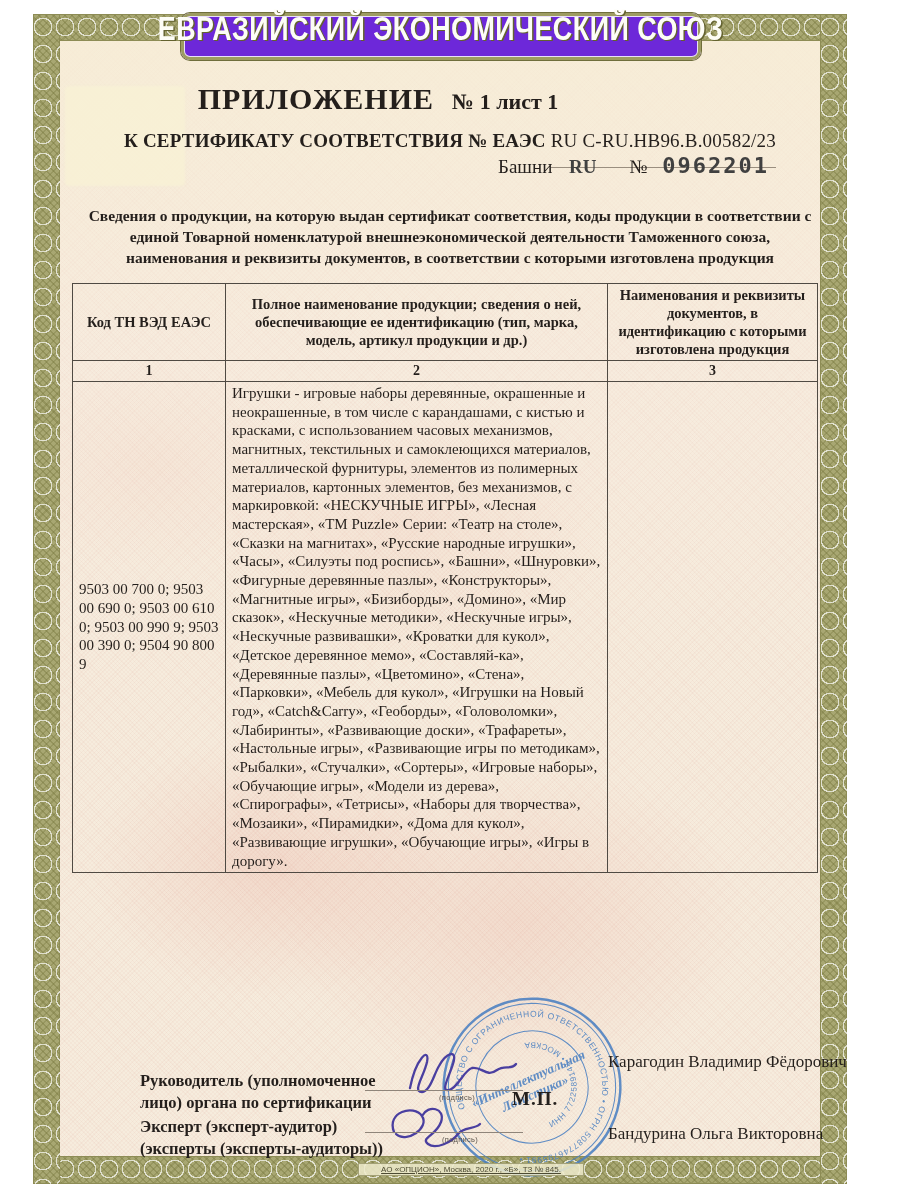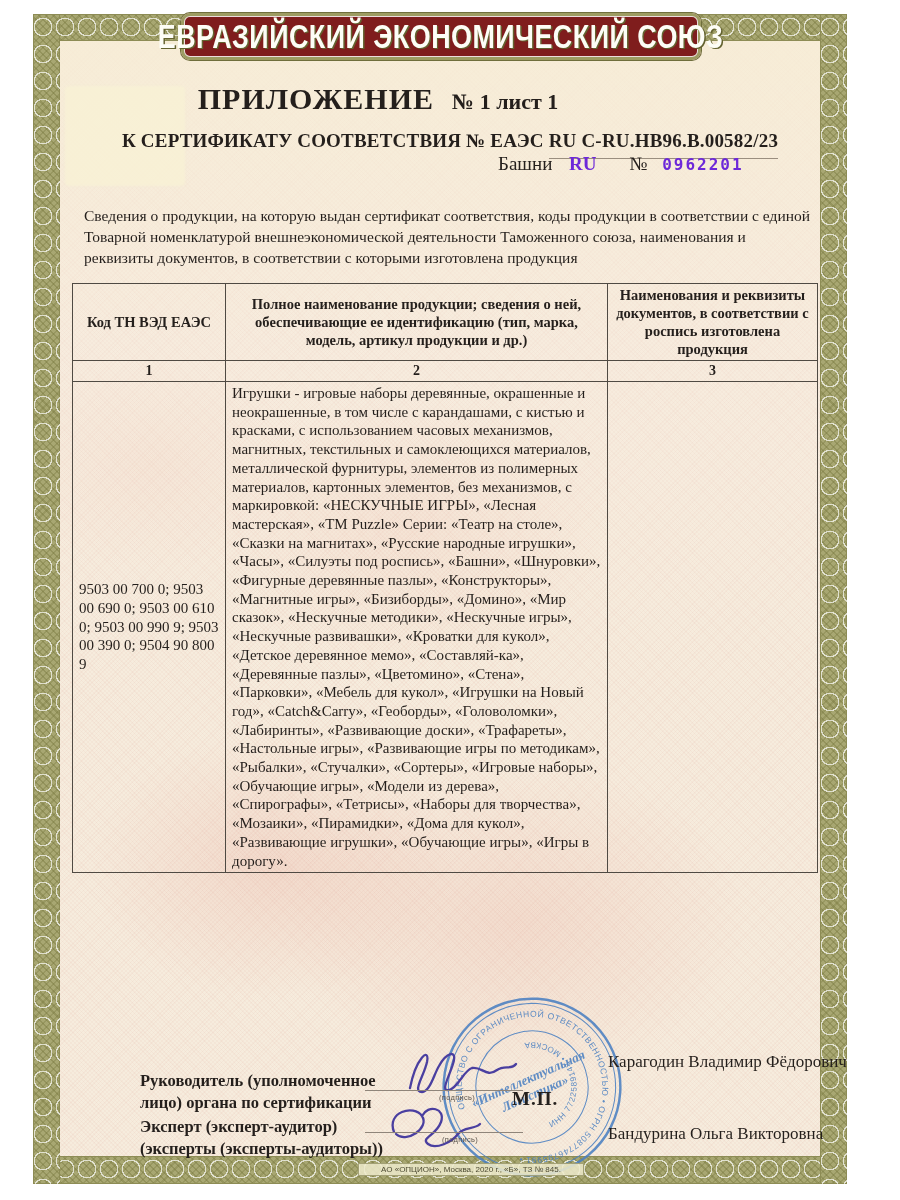--- a/index.html
+++ b/index.html
@@ -42,54 +42,54 @@
       repeating-linear-gradient(45deg, rgba(206,118,106,.055) 0 1px, transparent 1px 3px),
       repeating-linear-gradient(-45deg, rgba(206,118,106,.055) 0 1px, transparent 1px 3px);
   }
   #light-patch{
     position:absolute;left:65px;top:86px;width:120px;height:100px;
     background:rgba(248,242,212,.75);border-radius:4px;filter:blur(1px);
   }
   
   #banner{
     position:absolute;left:181px;top:13px;width:520px;height:47px;
-    background:#7f1d1d;border-radius:9px;
+    background:#6d28d9;border-radius:9px;
     box-shadow:0 0 0 1px #6f6e3c, inset 0 0 0 3px #9d9c62, inset 0 0 0 4px rgba(255,255,255,.85);
-    display:flex;align-items:center;justify-content:center;
+    display:flex;align-items:flex-start;justify-content:center;
   }
   #banner .banner-text{
     font-family:"Liberation Sans","DejaVu Sans",sans-serif;
     font-weight:700;font-size:28px;color:#fdfdf6;letter-spacing:.5px;
     transform:scale(.96,1.18);white-space:nowrap;
     text-shadow:1.5px 1.5px 0 #63622f;
   }
   
   #title-row{
     position:absolute;left:0;top:82px;width:756px;text-align:center;white-space:nowrap;
   }
   #title-main{font-size:30px;font-weight:700;letter-spacing:1px;}
   #title-num{font-size:22px;font-weight:700;margin-left:18px;}
   #subtitle-row{
     position:absolute;left:0;top:130px;width:900px;text-align:center;white-space:nowrap;
     font-size:19px;font-weight:700;letter-spacing:.2px;
   }
-  #subtitle-value{font-weight:700;border-bottom:1px solid #9a8e7f;padding-bottom:7px;}
+  #subtitle-value{font-weight:400;border-bottom:1px solid #9a8e7f;padding-bottom:16px;}
   #series-row{
     position:absolute;left:498px;top:153px;font-size:19px;white-space:nowrap;
   }
-  .red{color:#6d28d9;}
+  .red{color:#404040;}
   #series-ru{font-weight:700;margin-left:12px;}
   #series-no{margin-left:28px;}
   #series-number{
     font-family:"DejaVu Sans Mono","Liberation Mono",monospace;
-    font-weight:700;letter-spacing:2px;margin-left:10px;font-size:16px;
+    font-weight:700;letter-spacing:2px;margin-left:10px;font-size:22px;
   }
   #intro{
     position:absolute;left:84px;top:205px;width:732px;
-    font-size:15.5px;font-weight:400;text-align:left;line-height:21px;
+    font-size:15.5px;font-weight:700;text-align:center;line-height:21px;
   }
   
   #products-table{
     position:absolute;left:72px;top:283px;width:745px;
     border-collapse:collapse;table-layout:fixed;
     font-size:15px;
   }
   #products-table col.c1{width:153px;}
   #products-table col.c2{width:382px;}
   #products-table col.c3{width:210px;}
@@ -130,21 +130,21 @@
   
   #stamp{
     position:absolute;left:437px;top:992px;width:190px;height:190px;
     transform:rotate(-18deg);opacity:.88;
   }
   
   #print-note{
     position:absolute;left:358px;top:1163px;width:220px;
     background:rgba(238,235,205,.85);border:1px solid rgba(120,118,70,.6);
     font-family:"Liberation Sans",sans-serif;font-size:8px;color:#4d4b33;
-    text-align:center;padding:1px 2px;white-space:nowrap;
+    text-align:center;padding:1px 2px;white-space:nowrap;text-decoration:underline;
   }
 </style>
 </head>
 <body>
 
 <div id="page">
 
   <div id="frame-top" class="frame-strip"></div>
   <div id="frame-bottom" class="frame-strip"></div>
   <div id="frame-left" class="frame-strip"></div>
@@ -178,21 +178,21 @@
   <table id="products-table">
     <colgroup>
         <col class="c1">
         <col class="c2">
         <col class="c3">
       </colgroup>
     <tbody>
         <tr class="hdr">
       <td>Код ТН ВЭД ЕАЭС</td>
       <td>Полное наименование продукции; сведения о ней, обеспечивающие ее идентификацию (тип, марка, модель, артикул продукции и др.)</td>
-      <td>Наименования и реквизиты документов, в соответствии с роспись изготовлена продукция</td>
+      <td>Наименования и реквизиты документов, в идентификацию с которыми изготовлена продукция</td>
     </tr>
     <tr class="nums">
       <td>1</td>
       <td>2</td>
       <td>3</td>
     </tr>
     <tr class="body">
       <td class="code-cell">9503 00 700 0; 9503 00 690 0; 9503 00 610 0; 9503 00 990 9; 9503 00 390 0; 9504 90 800 9</td>
       <td class="desc-cell">Игрушки - игровые наборы деревянные, окрашенные и неокрашенные, в том числе с карандашами, с кистью и красками,  с использованием часовых механизмов, магнитных, текстильных и самоклеющихся материалов, металлической фурнитуры, элементов из полимерных материалов, картонных элементов, без механизмов, с маркировкой: «НЕСКУЧНЫЕ ИГРЫ», «Лесная мастерская», «TM Puzzle»  Серии: «Театр на столе», «Сказки на магнитах», «Русские народные игрушки», «Часы», «Силуэты под роспись», «Башни», «Шнуровки», «Фигурные деревянные пазлы», «Конструкторы», «Магнитные игры», «Бизиборды», «Домино», «Мир сказок», «Нескучные методики», «Нескучные игры», «Нескучные развивашки», «Кроватки для кукол», «Детское деревянное мемо», «Составляй-ка», «Деревянные пазлы», «Цветомино», «Стена», «Парковки», «Мебель для кукол», «Игрушки на Новый год», «Catch&amp;Carry», «Геоборды», «Головоломки», «Лабиринты», «Развивающие доски», «Трафареты», «Настольные игры», «Развивающие игры по методикам», «Рыбалки», «Стучалки», «Сортеры», «Игровые наборы», «Обучающие игры», «Модели из дерева», «Спирографы», «Тетрисы», «Наборы для творчества», «Мозаики», «Пирамидки», «Дома для кукол», «Развивающие игрушки», «Обучающие игры», «Игры в дорогу».</td>
       <td></td>

